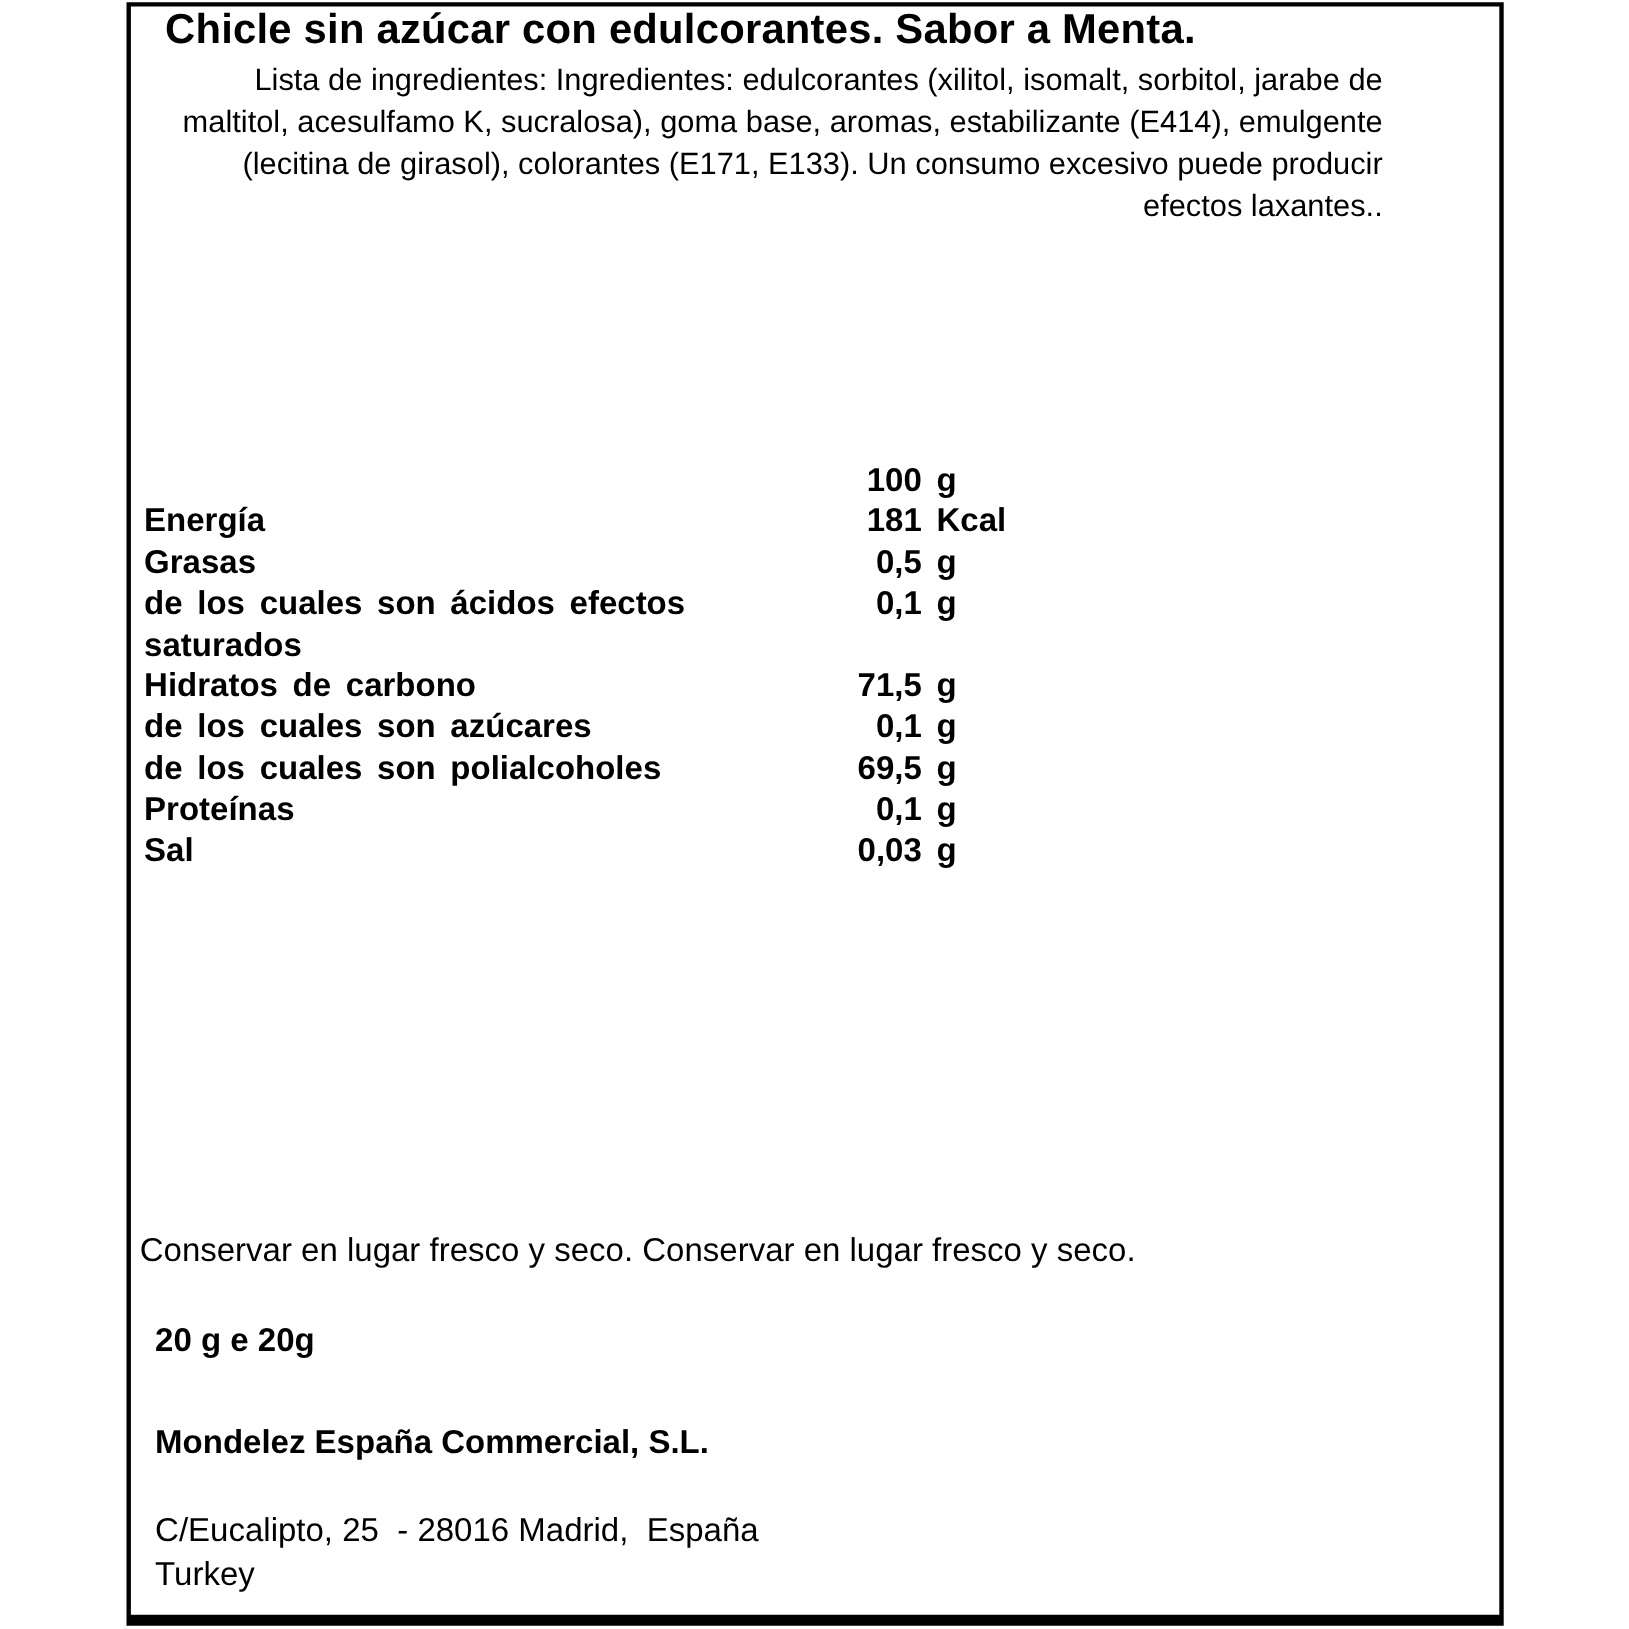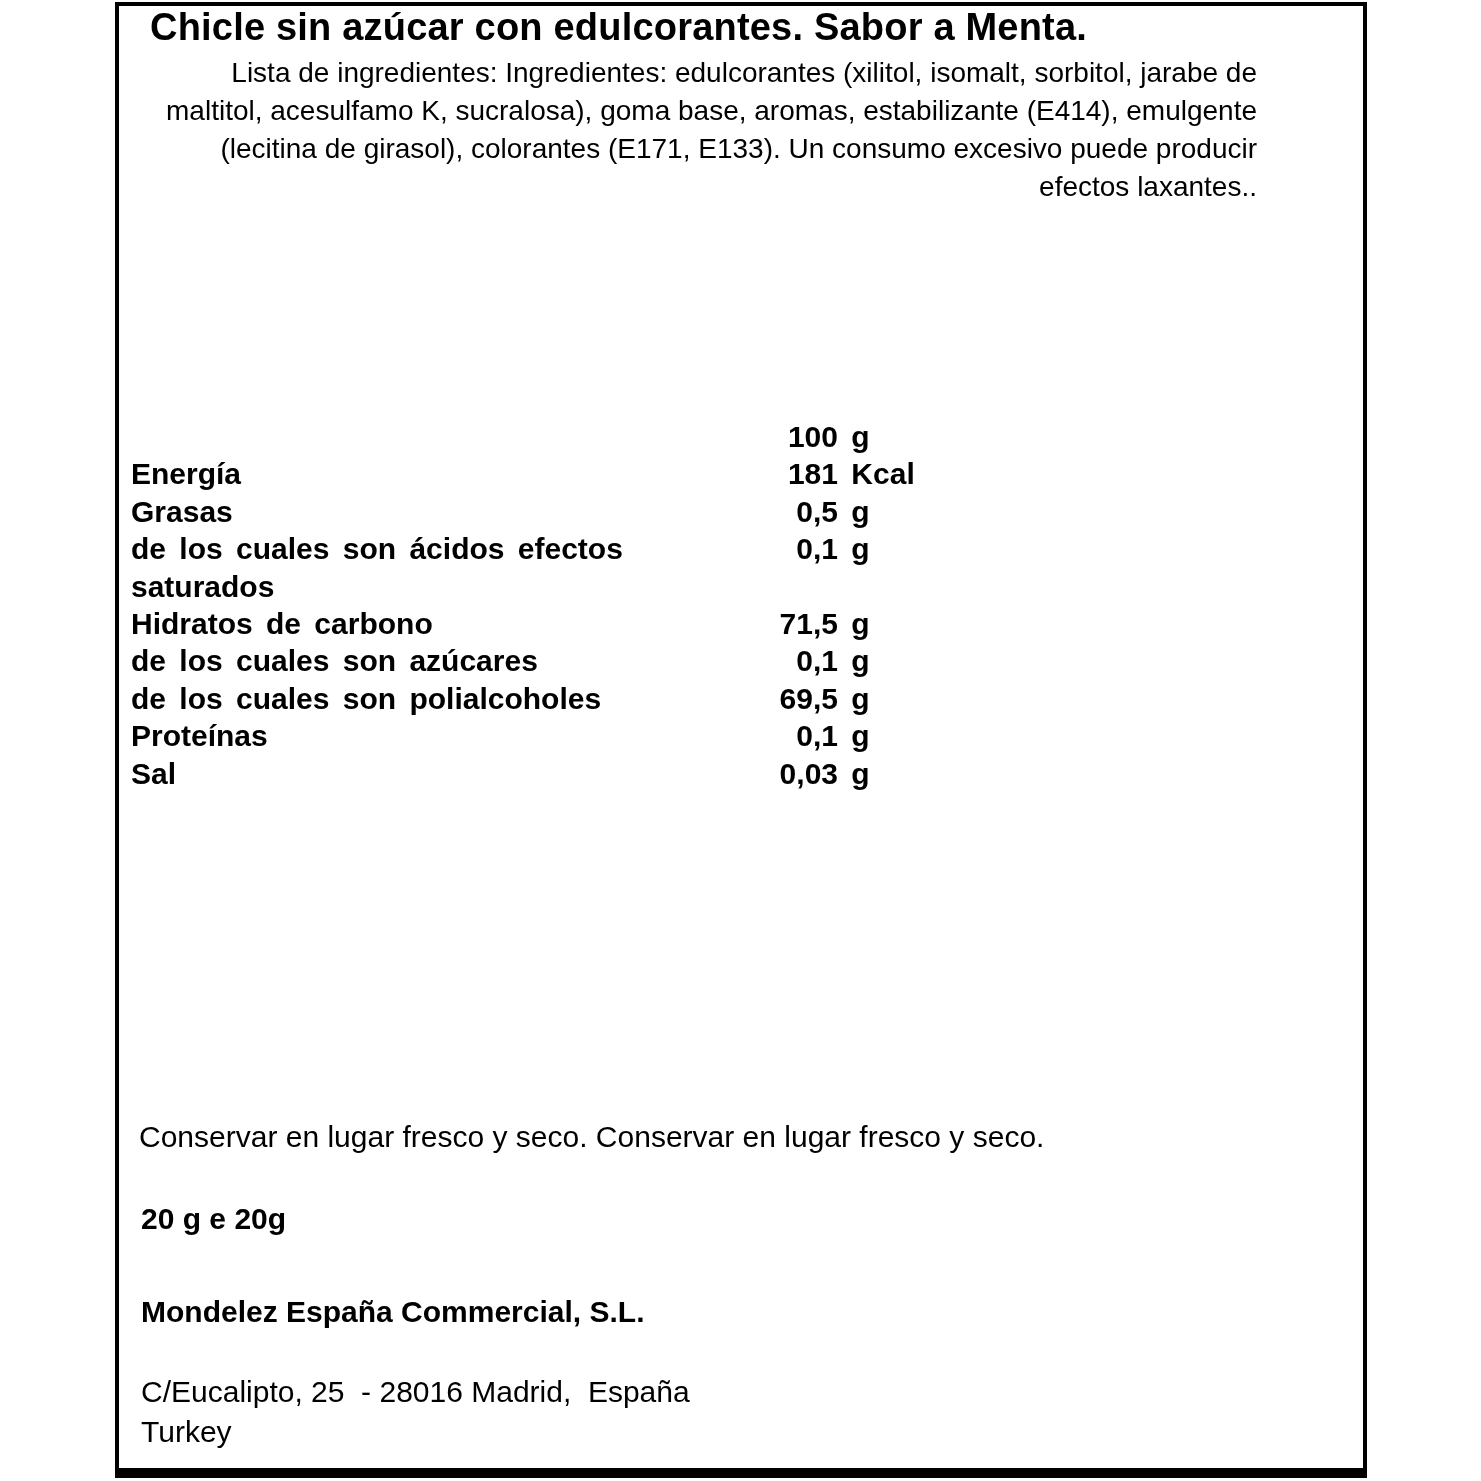--- a/index.html
+++ b/index.html
@@ -69,21 +69,21 @@
     display: inline-block;
     width: 75px;
     text-align: right;
   }
   .n-unit {
     display: inline-block;
     margin-left: 5px;
   }
   .storage {
     top: 1112px;
-    left: 20px;
+    left: 8px;
     width: 1210px;
     font-size: 30px;
     line-height: 38px;
     white-space: nowrap;
   }
   .net-weight {
     top: 1194px;
     left: 22px;
     font-size: 30px;
     font-weight: bold;

